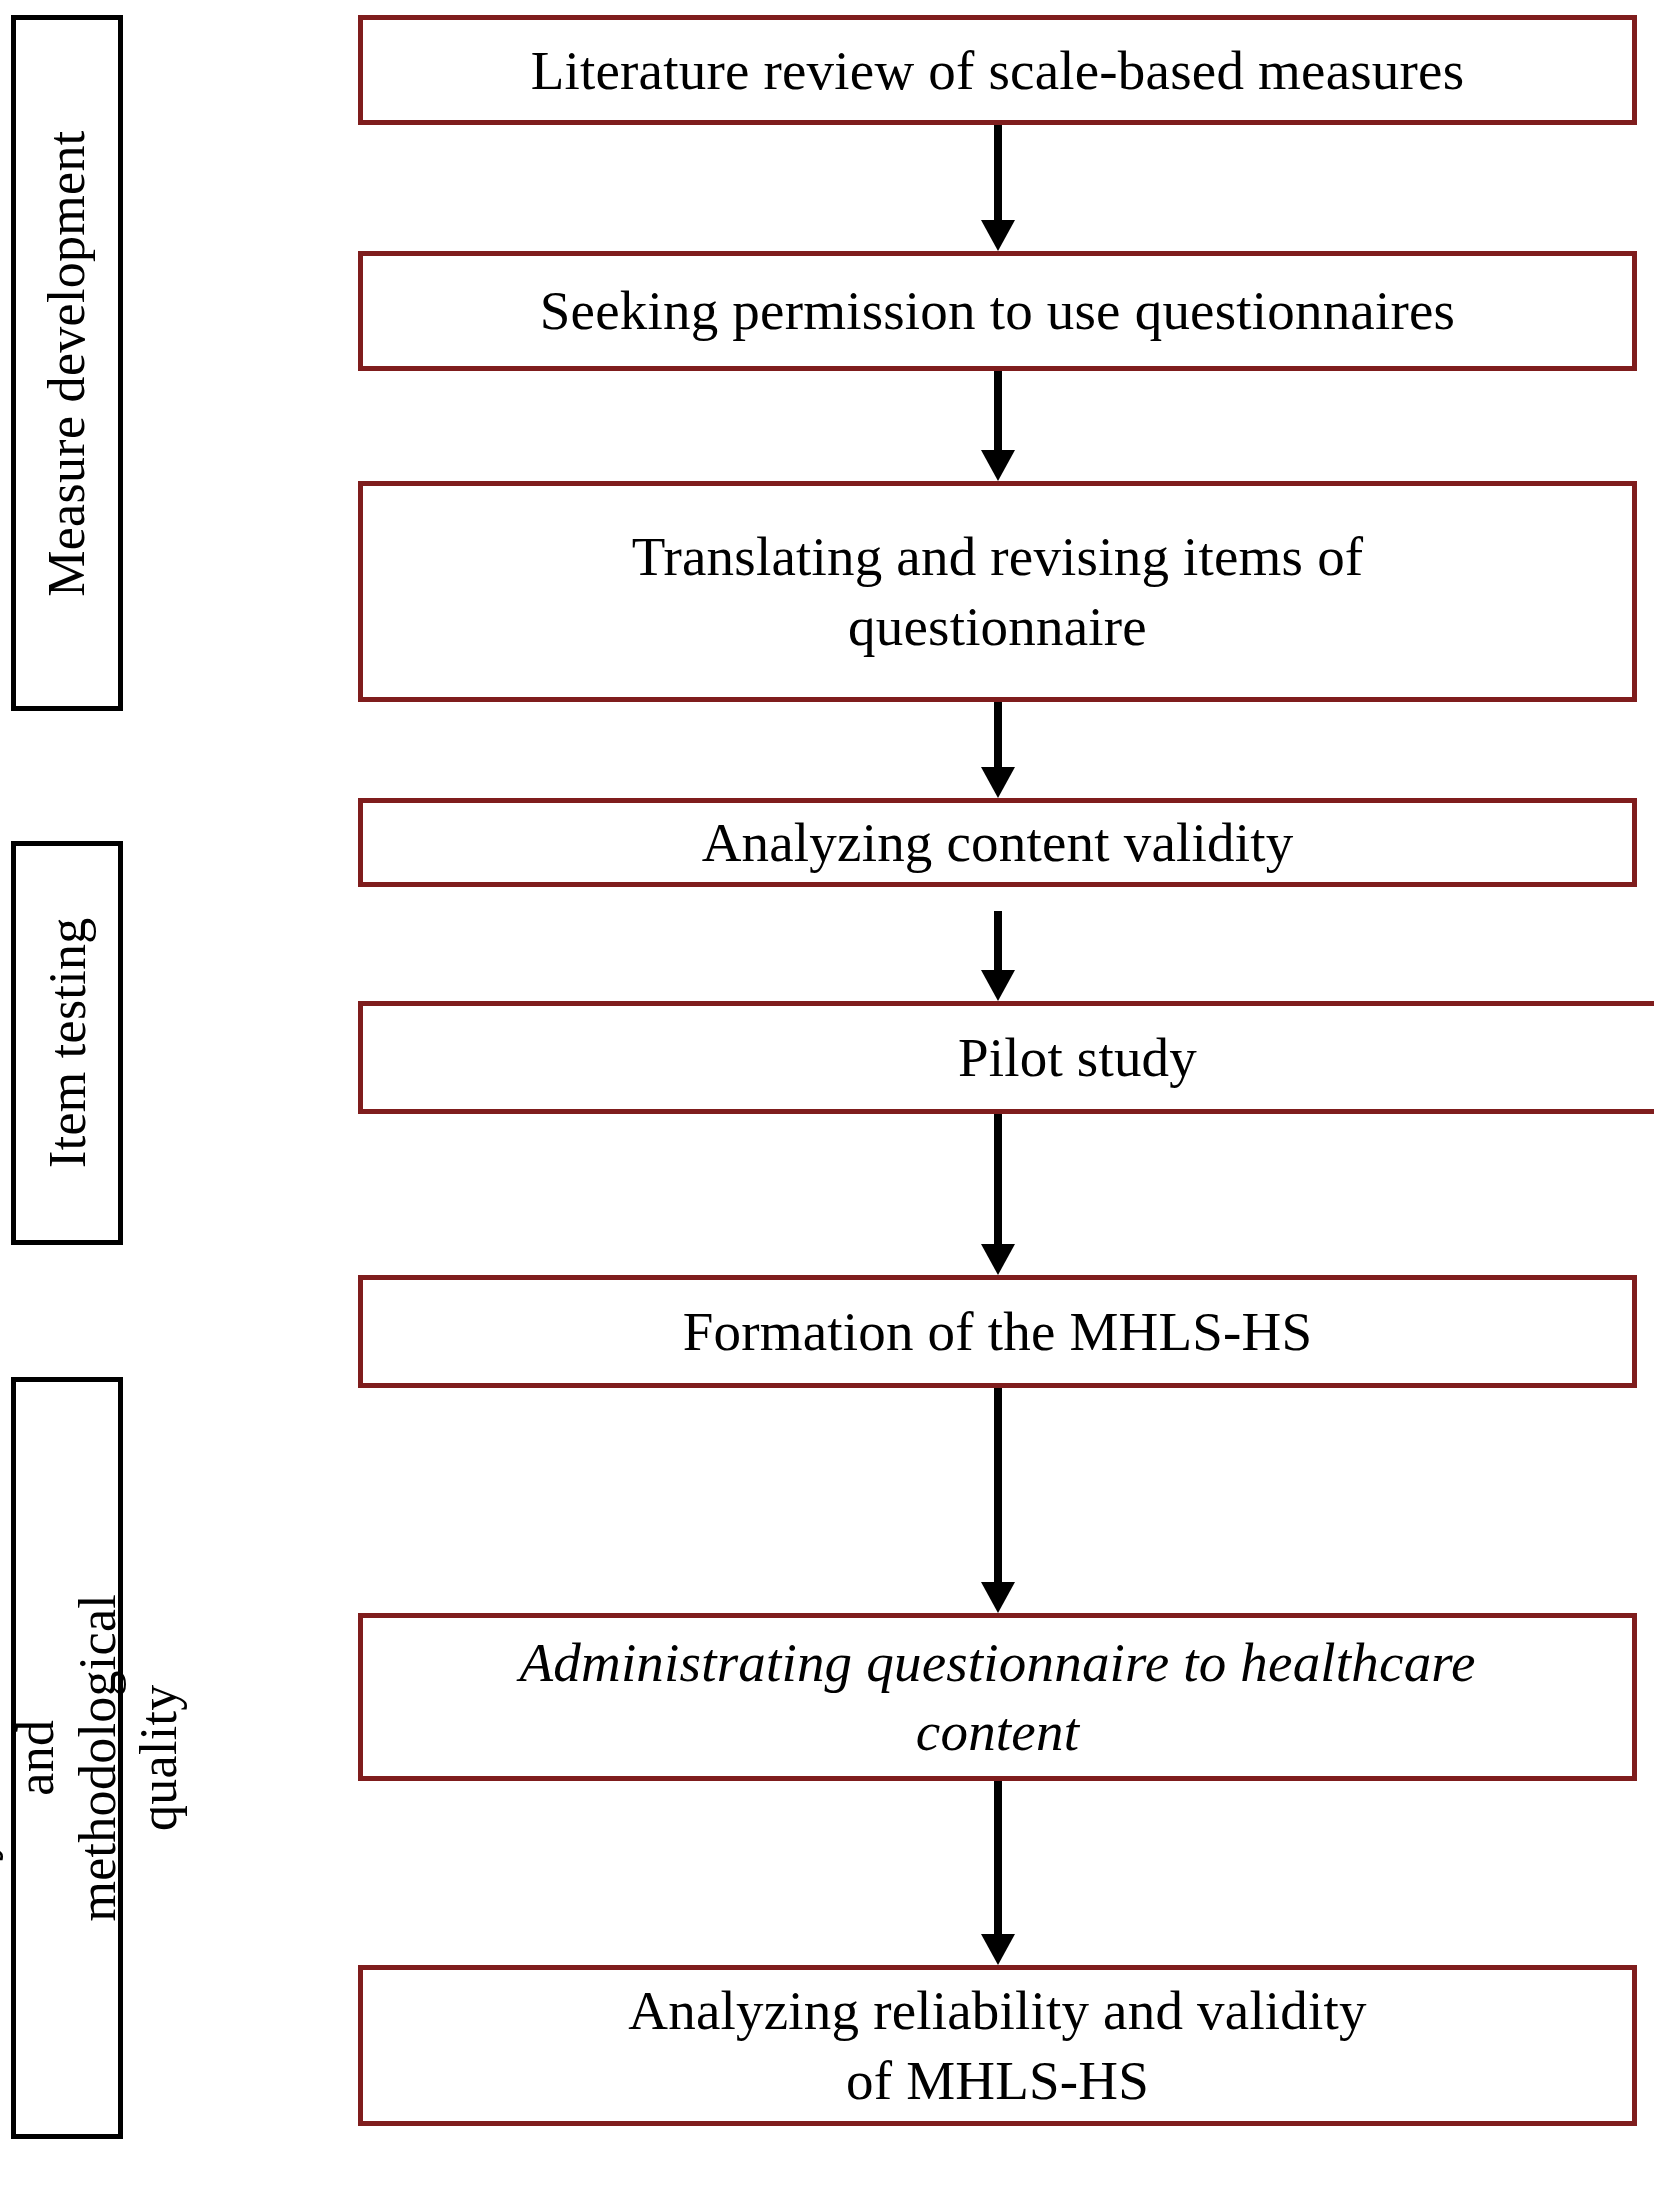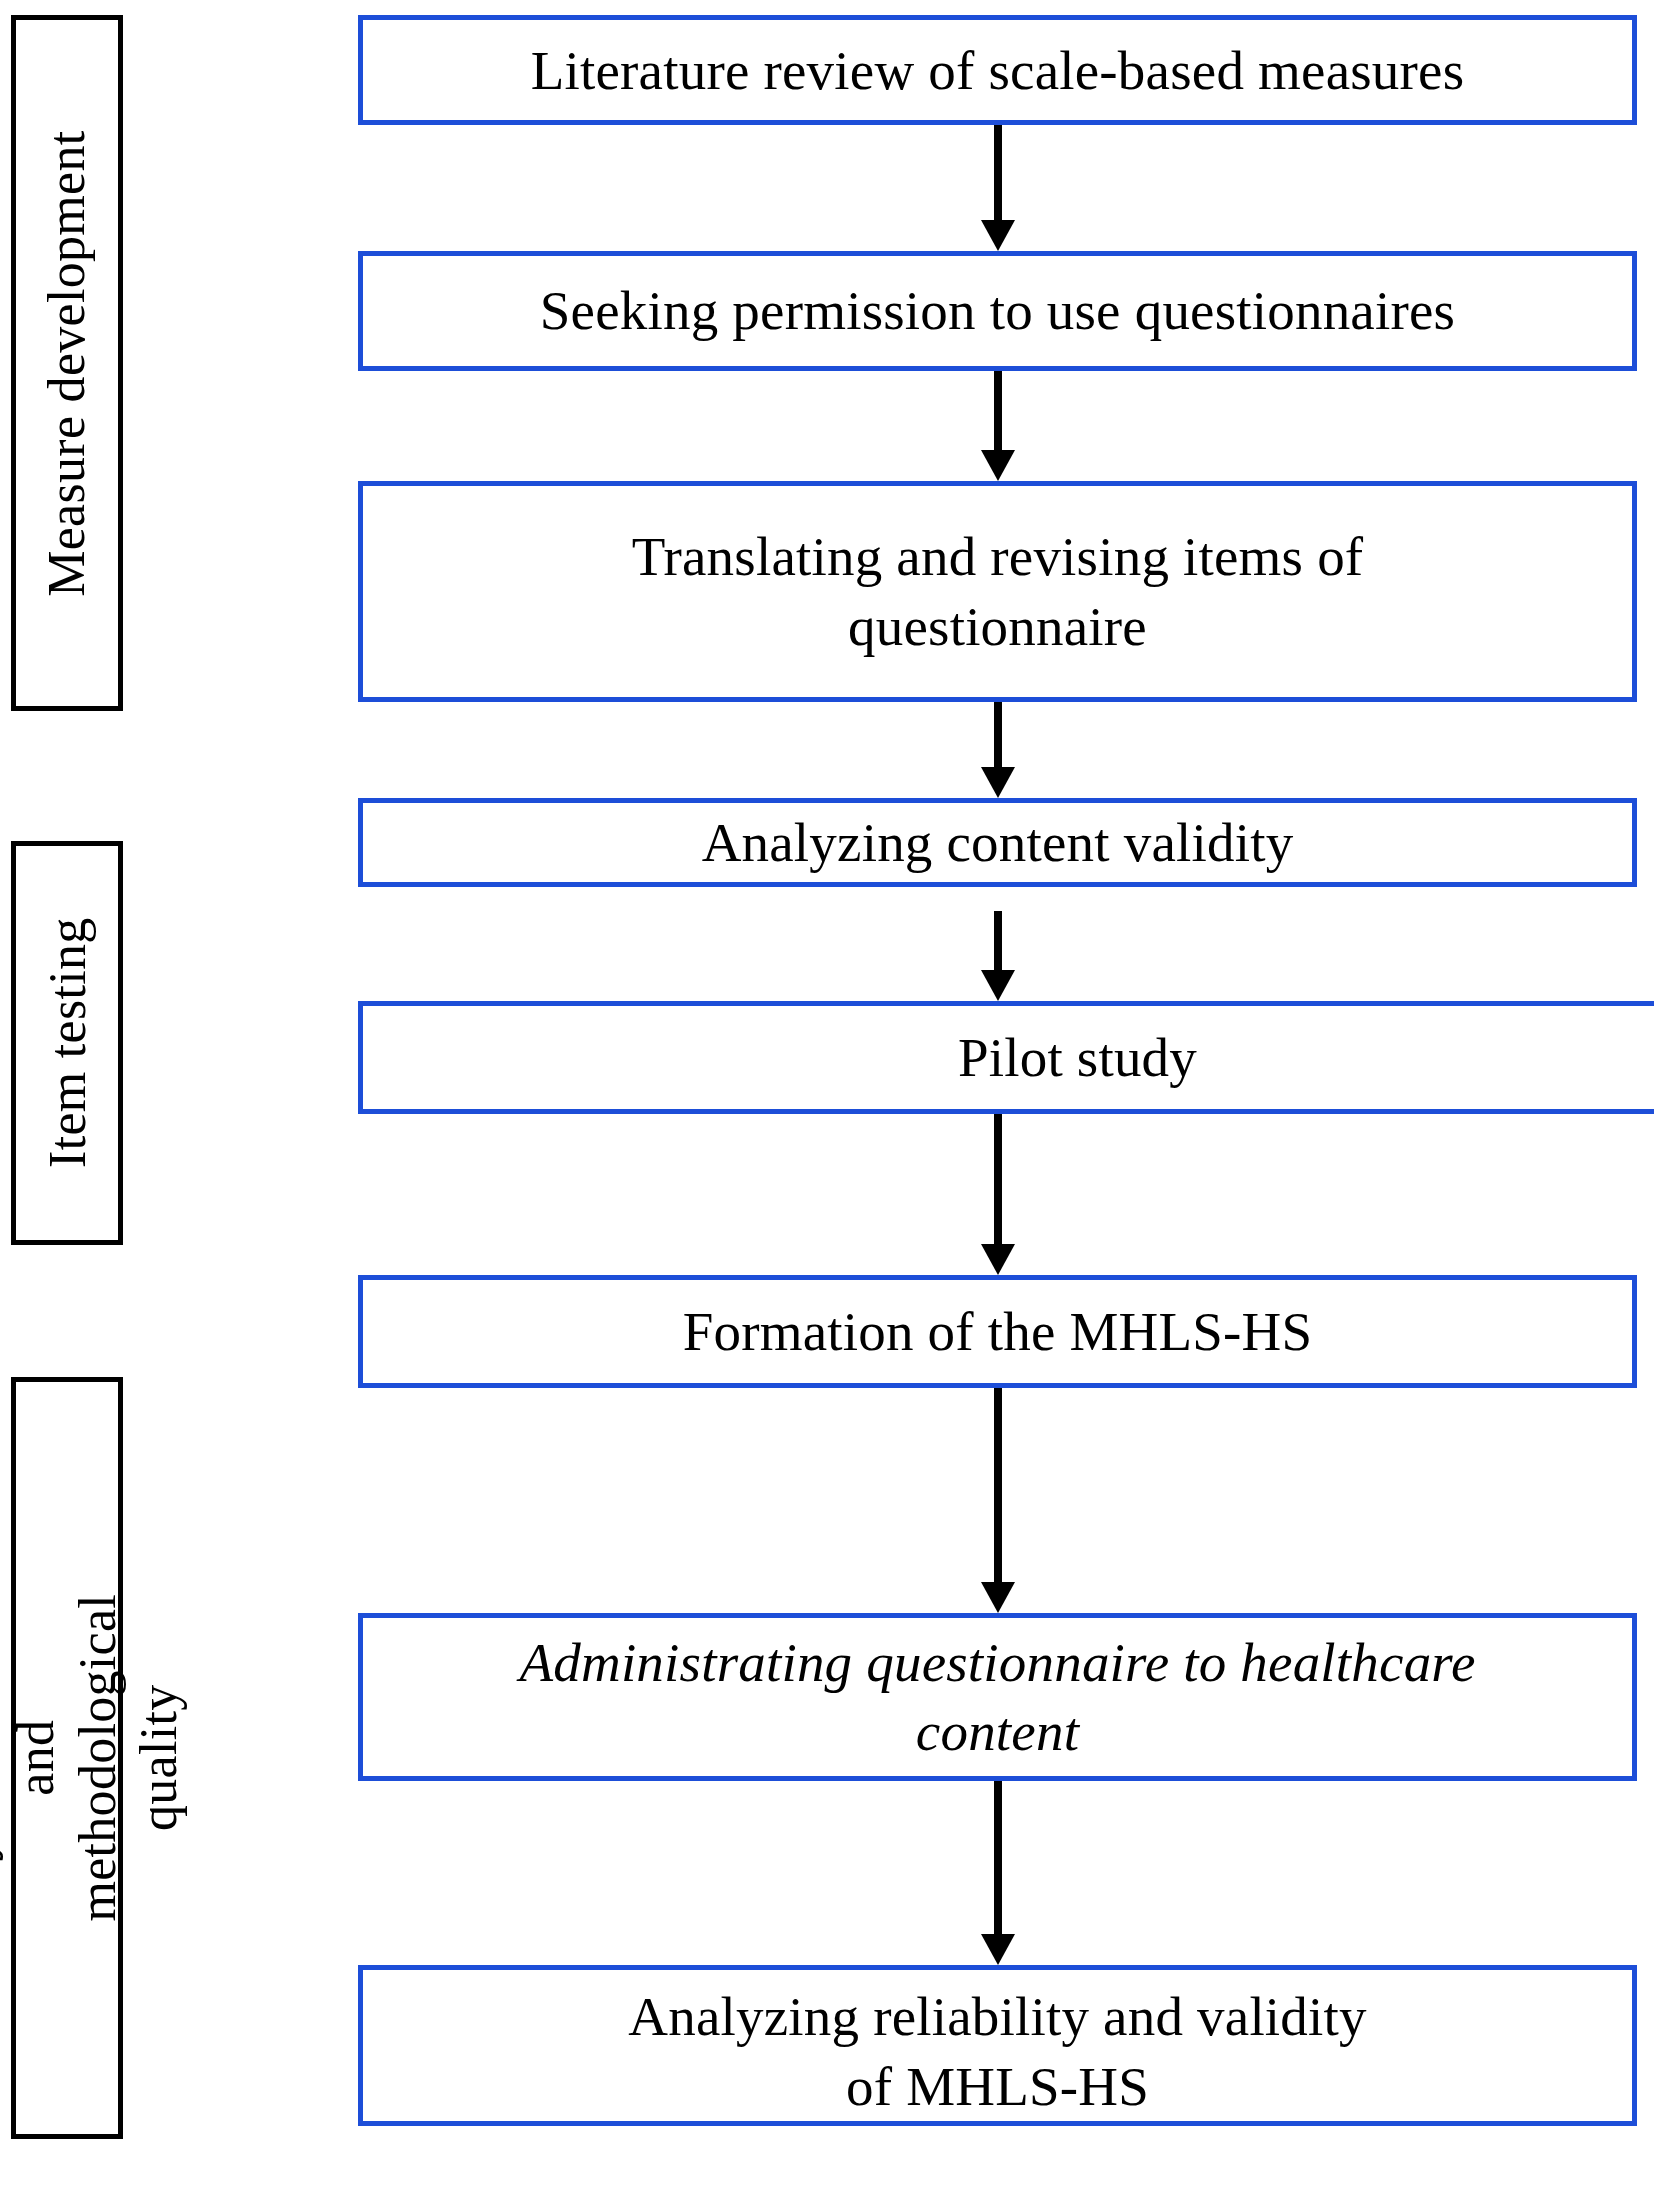--- a/index.html
+++ b/index.html
@@ -38,21 +38,21 @@
     text-align: center;
   }
   .phase-text.two-line {
     white-space: pre-line;
   }
 
   
   .step-box {
     position: absolute;
     box-sizing: border-box;
-    border: 5px solid #1d4ed8;
+    border: 5px solid #7f1d1d;
     background: #ffffff;
     display: flex;
     align-items: center;
     justify-content: center;
     padding: 0 32px;
   }
   .step-text {
     font-size: 55px;
     line-height: 1.26;
     text-align: center;
@@ -155,18 +155,18 @@
 
   <div class="step-box" style="left:358px; top:1613px; width:1279px; height:168px;font-style:italic;">
     <div class="step-text"><span>Administrating  questionnaire to healthcare</span><br><span>content</span></div>
   </div>
 
   <div class="connector" style="left:998px; top:1781px; height:184px;">
     <div class="stem" style="height:153px;"></div>
     <div class="head" style="top:153px;"></div>
   </div>
 
-  <div class="step-box" style="left:358px; top:1965px; width:1279px; height:161px;align-items:flex-end;">
+  <div class="step-box" style="left:358px; top:1965px; width:1279px; height:161px;">
     <div class="step-text"><span>Analyzing reliability and validity</span><br><span>of MHLS-HS</span></div>
   </div>
 
 </div>
 
 
 </body></html>

